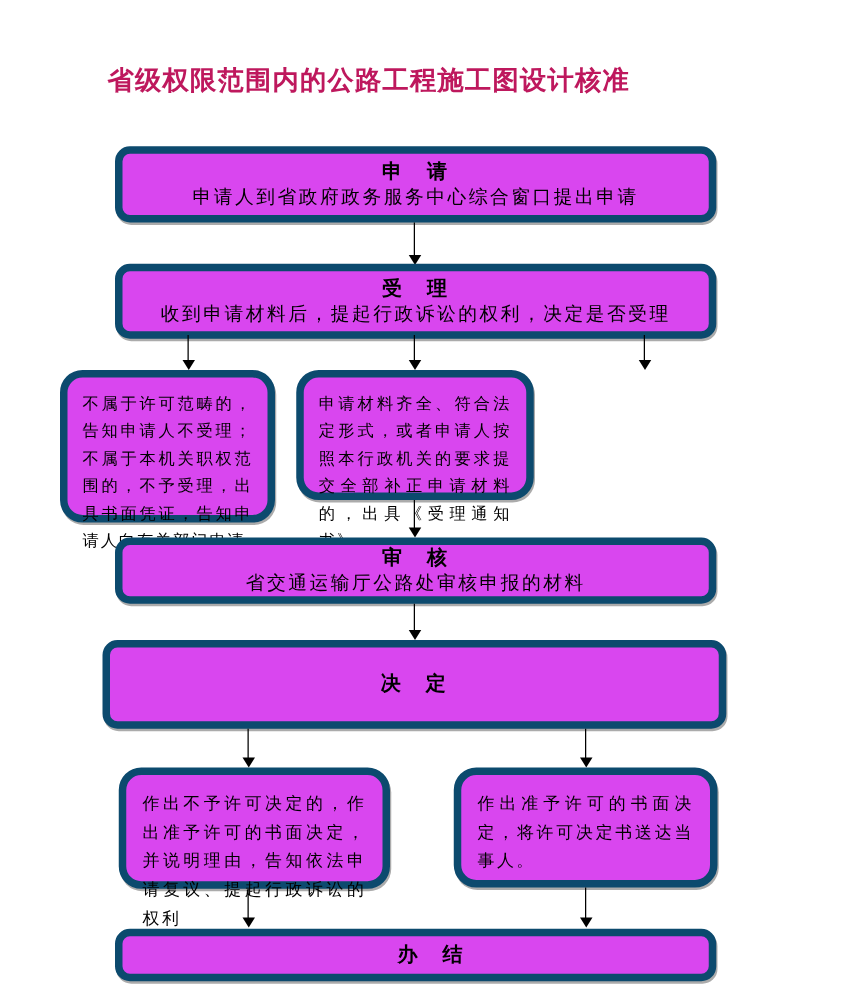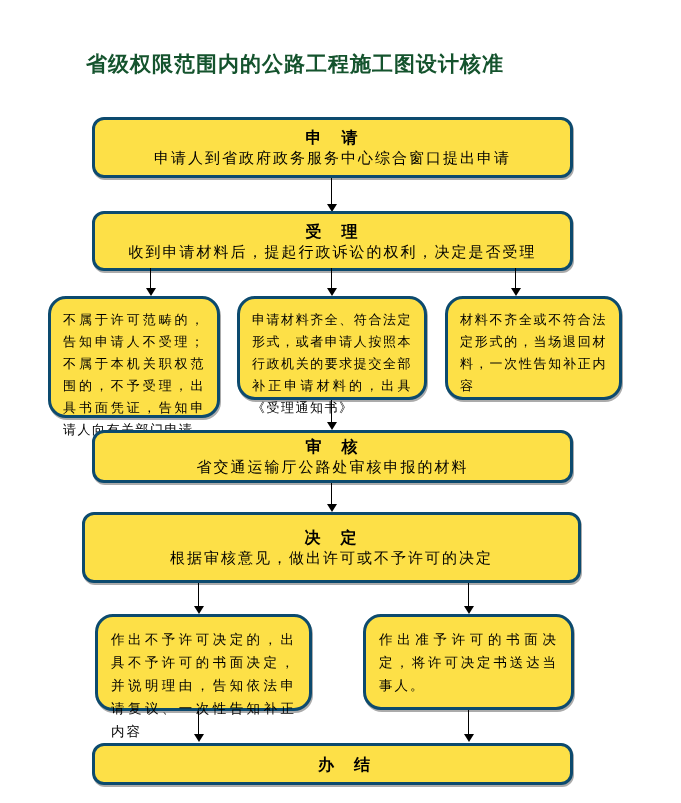--- a/index.html
+++ b/index.html
@@ -2,24 +2,24 @@
 <html><head>
 <meta charset="utf-8">
 <style>
   html,body{margin:0;padding:0;background:#ffffff;}
   #canvas{
     position:relative;width:681px;height:803px;background:#ffffff;overflow:hidden;
     font-family:"Liberation Sans","DejaVu Sans",sans-serif;color:#000;
   }
   .page-title{
     position:absolute;top:50px;left:0;width:590px;text-align:center;
-    font-size:21px;font-weight:bold;letter-spacing:1px;color:#14532d;
+    font-size:21px;font-weight:bold;letter-spacing:1px;color:#be185d;
   }
   .node{
-    position:absolute;background:#fde047;border:3px solid #0c4a6e;
+    position:absolute;background:#d946ef;border:6px solid #0c4a6e;
     box-sizing:border-box;box-shadow:1px 2px 0 0 #ababab;
   }
   .node.big{border-radius:12px;display:flex;flex-direction:column;justify-content:center;align-items:center;}
   .node.branch{border-radius:18px;}
   .node-heading{
     font-size:16px;font-weight:bold;text-align:center;letter-spacing:2px;
     line-height:21px;white-space:pre;
   }
   .node-body{
     font-size:15px;text-align:left;letter-spacing:2px;line-height:20px;
@@ -67,47 +67,43 @@
   <div class="arrow-down" style="left:511px;top:288px;"></div>
 
   <div class="node branch" style="left:48px;top:296px;width:172px;height:122px;">
     <div class="node-body">不属于许可范畴的，告知申请人不受理；不属于本机关职权范围的，不予受理，出具书面凭证，告知申请人向有关部门申请</div>
   </div>
 
   <div class="node branch" style="left:237px;top:296px;width:190px;height:104px;">
     <div class="node-body">申请材料齐全、符合法定形式，或者申请人按照本行政机关的要求提交全部补正申请材料的，出具《受理通知书》</div>
   </div>
 
-  <div class="node branch" style="left:445px;top:296px;width:177px;height:104px;">
-    <div class="node-body">材料不齐全或不符合法定形式的，当场退回材料，一次性告知补正内容</div>
-  </div>
 
   <div class="vline" style="left:331px;top:400px;height:23px;"></div>
   <div class="arrow-down" style="left:327px;top:422px;"></div>
 
   <div class="node big" style="left:92px;top:430px;width:481px;height:53px;">
     <div class="node-heading">审　核</div>
     <div class="node-body">省交通运输厅公路处审核申报的材料</div>
   </div>
 
   <div class="vline" style="left:331px;top:483px;height:23px;"></div>
   <div class="arrow-down" style="left:327px;top:504px;"></div>
 
   <div class="node big" style="left:82px;top:512px;width:499px;height:71px;">
     <div class="node-heading">决　定</div>
-    <div class="node-body">根据审核意见，做出许可或不予许可的决定</div>
   </div>
 
   <div class="vline" style="left:198px;top:583px;height:25px;"></div>
   <div class="arrow-down" style="left:194px;top:606px;"></div>
   <div class="vline" style="left:468px;top:583px;height:25px;"></div>
   <div class="arrow-down" style="left:464px;top:606px;"></div>
 
   <div class="node branch small-note" style="left:95px;top:614px;width:217px;height:97px;">
-    <div class="node-body">作出不予许可决定的，出具不予许可的书面决定，并说明理由，告知依法申请复议、一次性告知补正内容</div>
+    <div class="node-body">作出不予许可决定的，作出准予许可的书面决定，并说明理由，告知依法申请复议、提起行政诉讼的权利</div>
   </div>
 
   <div class="node branch small-note" style="left:363px;top:614px;width:211px;height:96px;">
     <div class="node-body">作出准予许可的书面决定，将许可决定书送达当事人。</div>
   </div>
 
   <div class="vline" style="left:198px;top:711px;height:25px;"></div>
   <div class="arrow-down" style="left:194px;top:734px;"></div>
   <div class="vline" style="left:468px;top:710px;height:26px;"></div>
   <div class="arrow-down" style="left:464px;top:734px;"></div>

